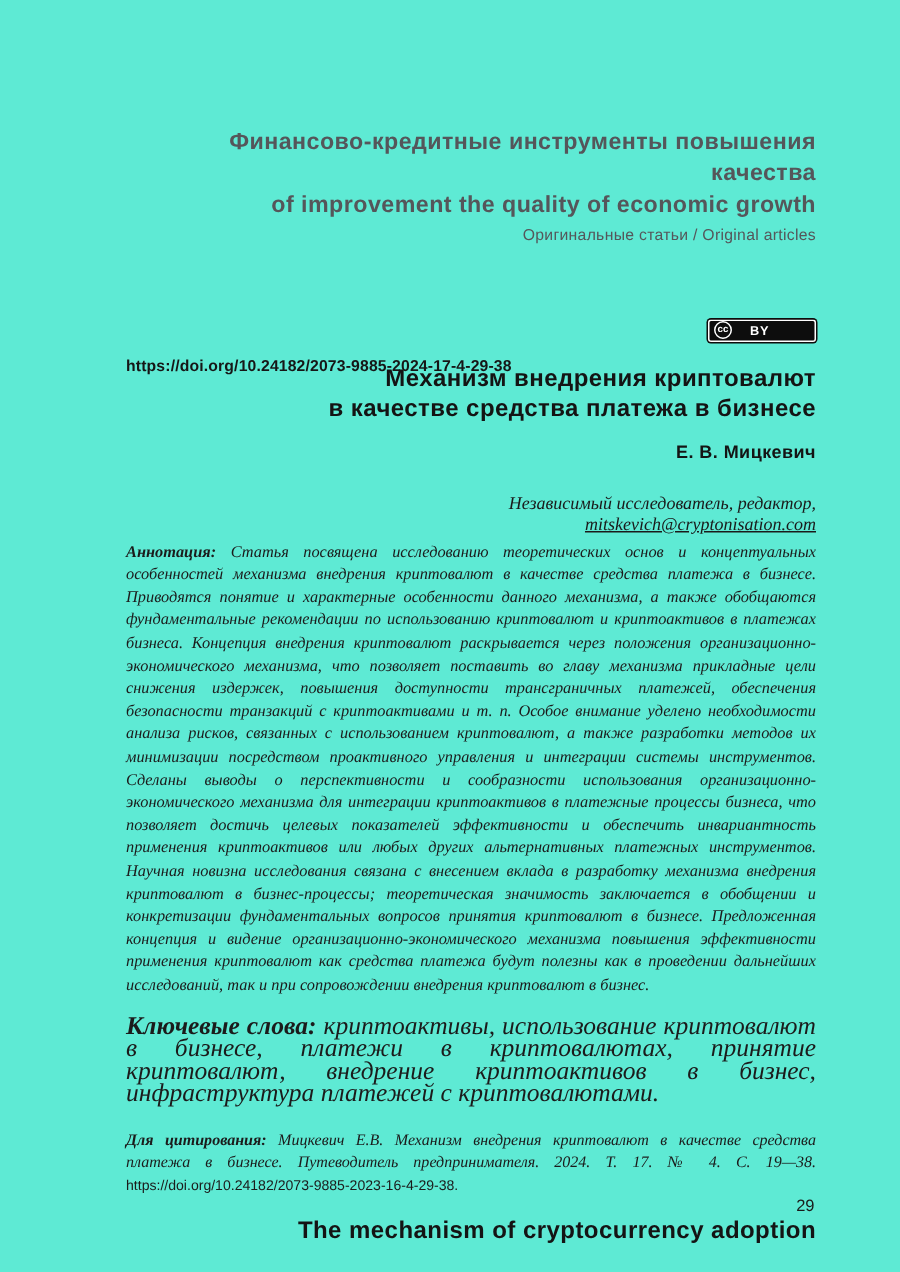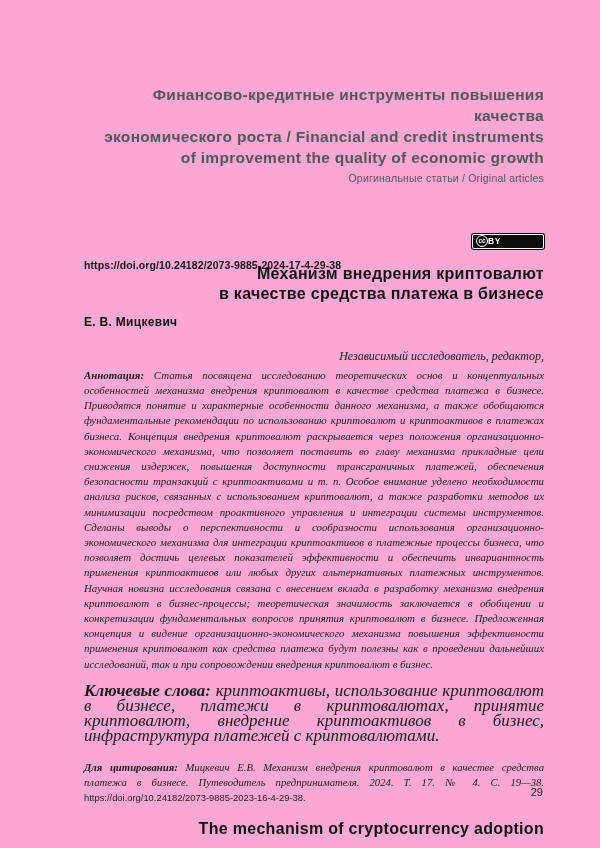--- a/index.html
+++ b/index.html
@@ -8,21 +8,21 @@
     font-family: "Liberation Sans", sans-serif;
     color: #1a1a1a;
     position: relative;
     overflow: hidden;
   }
   .page {
     box-sizing: border-box;
     width: 600px; height: 848px;
     padding: 84px 56px 0 84px;
     position: relative;
-    background: #f9a8d4;
+    background: #5eead4;
   }
 
   
   .journal-header { text-align: right; color: #55565a; }
   .jh-line {
     font-weight: bold;
     font-size: 15.5px;
     line-height: 21px;
     letter-spacing: 0.3px;
   }
@@ -48,21 +48,21 @@
     letter-spacing: 0.1px;
     margin-top: 48px;
   }
   .cc-badge {
     width: 72px; height: 15px;
     background: #0d0d0d;
     border-radius: 2px;
     box-shadow: inset 0 0 0 1px #ffffff, 0 0 0 1px #0d0d0d;
     display: flex;
     align-items: center;
-    gap: 0;
+    gap: 12px;
     padding: 0 4px;
     box-sizing: border-box;
   }
   .cc-circle {
     width: 10px; height: 10px;
     border: 1px solid #ffffff;
     border-radius: 50%;
     color: #ffffff;
     font-size: 6.5px;
     font-weight: bold;
@@ -81,20 +81,21 @@
   .article-title {
     text-align: right;
     font-weight: bold;
     font-size: 16px;
     line-height: 20px;
     color: #141414;
     letter-spacing: 0.3px;
     margin-top: 15px;
   }
   .author-name {
+    text-align: right;
     font-weight: bold;
     font-size: 12px;
     line-height: 14px;
     color: #141414;
     letter-spacing: 0.3px;
     margin-top: 6px;
   }
   .affiliation {
     text-align: right;
     font-family: "Liberation Serif", serif;
@@ -134,34 +135,33 @@
     font-family: "Liberation Sans", sans-serif;
     font-style: normal;
     font-size: 9.4px;
   }
 
   .title-en { margin-top: 13px; }
 
   .page-number {
     position: absolute;
     right: 57px;
-    bottom: 50px;
+    bottom: 38px;
     font-size: 11px;
     color: #1a1a1a;
     text-align: right;
   }
 </style>
 </head>
 <body>
 
 <div class="page">
 
   <header class="journal-header">
     <div class="jh-line">Финансово-кредитные инструменты повышения качества</div>
-    <div class="jh-line">экономического роста / Financial and credit instruments</div>
     <div class="jh-line">of improvement the quality of economic growth</div>
     <div class="jh-subtitle">Оригинальные статьи / Original articles</div>
   </header>
 
   <div class="doi-row">
     <span class="doi">https://doi.org/10.24182/2073-9885-2024-17-4-29-38</span>
     <span class="cc-badge">
       <span class="cc-circle">cc</span>
       <span class="cc-label">BY</span>
     </span>
@@ -169,20 +169,21 @@
 
   <h1 class="article-title">
     <div>Механизм внедрения криптовалют</div>
     <div>в качестве средства платежа в бизнесе</div>
   </h1>
 
   <div class="author-name">Е. В. Мицкевич</div>
 
   <div class="affiliation">
     <div>Независимый исследователь, редактор,</div>
+    <div class="email-underlined">mitskevich@cryptonisation.com</div>
   </div>
 
   <p class="para abstract"><span class="label">Аннотация:</span><span> Статья посвящена исследованию теоретических основ и концептуальных особенностей механизма внедрения криптовалют в качестве средства платежа в бизнесе. Приводятся понятие и характерные особенности данного механизма, а также обобщаются фундаментальные рекомендации по использованию криптовалют и криптоактивов в платежах бизнеса. Концепция внедрения криптовалют раскрывается через положения организационно-экономического механизма, что позволяет поставить во главу механизма прикладные цели снижения издержек, повышения доступности трансграничных платежей, обеспечения безопасности транзакций с криптоактивами и т. п. Особое внимание уделено необходимости анализа рисков, связанных с использованием криптовалют, а также разработки методов их минимизации посредством проактивного управления и интеграции системы инструментов. Сделаны выводы о перспективности и сообразности использования организационно-экономического механизма для интеграции криптоактивов в платежные процессы бизнеса, что позволяет достичь целевых показателей эффективности и обеспечить инвариантность применения криптоактивов или любых других альтернативных платежных инструментов. Научная новизна исследования связана с внесением вклада в разработку механизма внедрения криптовалют в бизнес-процессы; теоретическая значимость заключается в обобщении и конкретизации фундаментальных вопросов принятия криптовалют в бизнесе. Предложенная концепция и видение организационно-экономического механизма повышения эффективности применения криптовалют как средства платежа будут полезны как в проведении дальнейших исследований, так и при сопровождении внедрения криптовалют в бизнес.</span></p>
 
   <p class="para keywords"><span class="label">Ключевые слова:</span><span> криптоактивы, использование криптовалют в бизнесе, платежи в криптовалютах, принятие криптовалют, внедрение криптоактивов в бизнес, инфраструктура платежей с криптовалютами.</span></p>
 
   <p class="para citation"><span class="label">Для цитирования:</span><span> Мицкевич Е.В. Механизм внедрения криптовалют в качестве средства платежа в бизнесе. Путеводитель предпринимателя. 2024. Т. 17. № 4. С. 19—38. </span><span class="url">https://doi.org/10.24182/2073-9885-2023-16-4-29-38.</span></p>
 
   <h1 class="article-title title-en">
     <div>The mechanism of cryptocurrency adoption</div>

